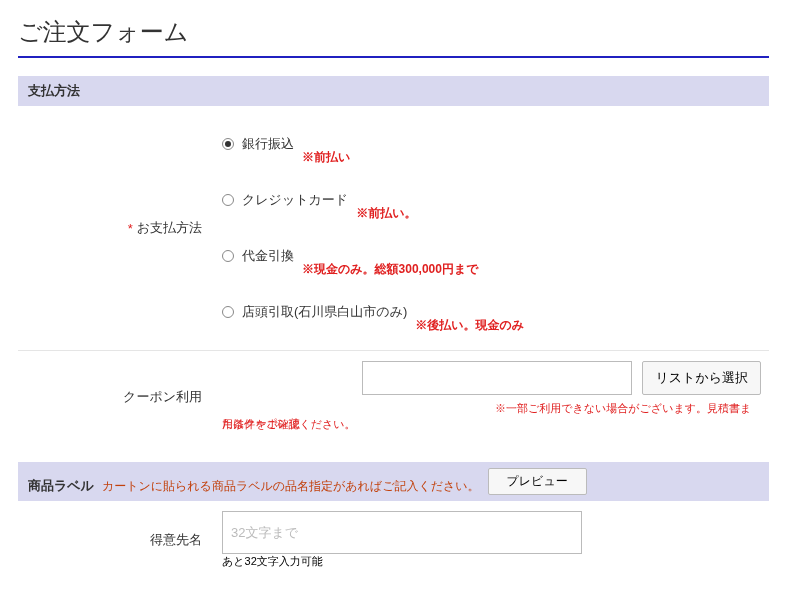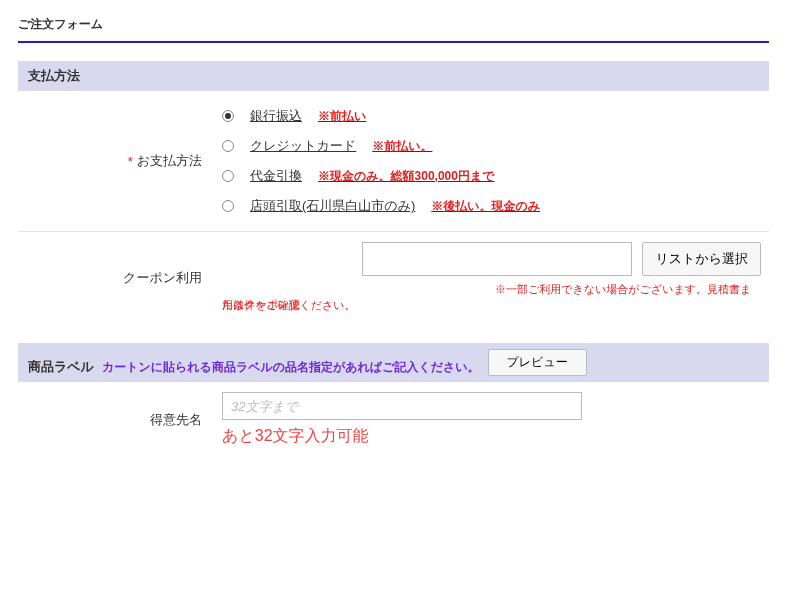--- a/index.html
+++ b/index.html
@@ -1,38 +1,38 @@
 <!DOCTYPE html>
 <html><head>
 <meta charset="utf-8">
 <style>
   * { box-sizing: border-box; margin: 0; padding: 0; }
   body { font-family: "Hiragino Kaku Gothic Pro", "Meiryo", sans-serif; font-size: 13px; color: #333; background: #fff; padding: 10px 18px; width: 787px; }
-  .page-title { font-size: 12px; font-weight: bold; padding: 6px 0 8px 0; border-bottom: 2px solid #2020c0; margin-bottom: 18px; }
+  .page-title { font-size: 24px; font-weight: normal; padding: 6px 0 8px 0; border-bottom: 2px solid #2020c0; margin-bottom: 18px; }
   .section { margin-bottom: 20px; }
   .section-header { background: #d8d8ef; padding: 6px 10px; font-size: 13px; font-weight: bold; display: flex; align-items: flex-end; gap: 8px; }
-  .section-header .sub { font-weight: bold; font-size: 12px; color: #6d28d9; }
+  .section-header .sub { font-weight: normal; font-size: 12px; color: #c2410c; }
   .row { display: flex; border-bottom: 1px solid #e5e5e5; }
   .row:last-child { border-bottom: none; }
   .label-cell { width: 198px; min-width: 198px; display: flex; align-items: center; justify-content: flex-end; padding: 10px 14px 10px 8px; font-size: 13px; }
   .req { color: #e02020; }
   .value-cell { flex: 1; padding: 10px 8px 10px 6px; }
-  .radio-line { display: flex; align-items: center; gap: 16px; padding: 6px 0; font-size: 13px; text-decoration: underline; }
+  .radio-line { display: flex; align-items: center; gap: 8px; padding: 6px 0; font-size: 13px; }
   .radio-mark { width: 12px; height: 12px; border: 1px solid #888; border-radius: 50%; display: inline-flex; align-items: center; justify-content: center; background: #fff; }
   .radio-mark.checked::after { content: ""; width: 6px; height: 6px; background: #333; border-radius: 50%; }
-  .note-red-b { color: #e02020; font-size: 12px; font-weight: bold; }
+  .note-red-b { color: #e02020; font-size: 12px; font-weight: bold; margin-top: 27px; }
   .coupon-wrap { display: flex; align-items: flex-start; gap: 10px; justify-content: flex-end; }
   input.txt { border: 1px solid #bbb; padding: 7px 8px; font-size: 13px; background: #fff; color: #333; }
   input.txt::placeholder { color: #bbb; }
   .coupon-input { width: 270px; height: 34px; }
   .btn { border: 1px solid #bbb; background: #f7f7f7; padding: 7px 12px; font-size: 13px; cursor: pointer; border-radius: 2px; }
   .btn-sm { padding: 4px 18px; font-size: 12px; }
   .coupon-note { font-size: 11px; color: #e02020; margin-top: 6px; }
-  .txt-wide { width: 360px; height: 28px; font-style: italic; }
-  .hint { font-size: 16px; color: #ef4444; margin-top: 6px; }
+  .txt-wide { width: 360px; height: 43px; }
+  .hint { font-size: 11px; color: #000000; }
   .label-inline { margin-right: 4px; }
 </style>
 </head>
 <body>
 
 <div class="page-title">ご注文フォーム</div>
 
 <div class="section">
   <div class="section-header">
     <span>支払方法</span>

